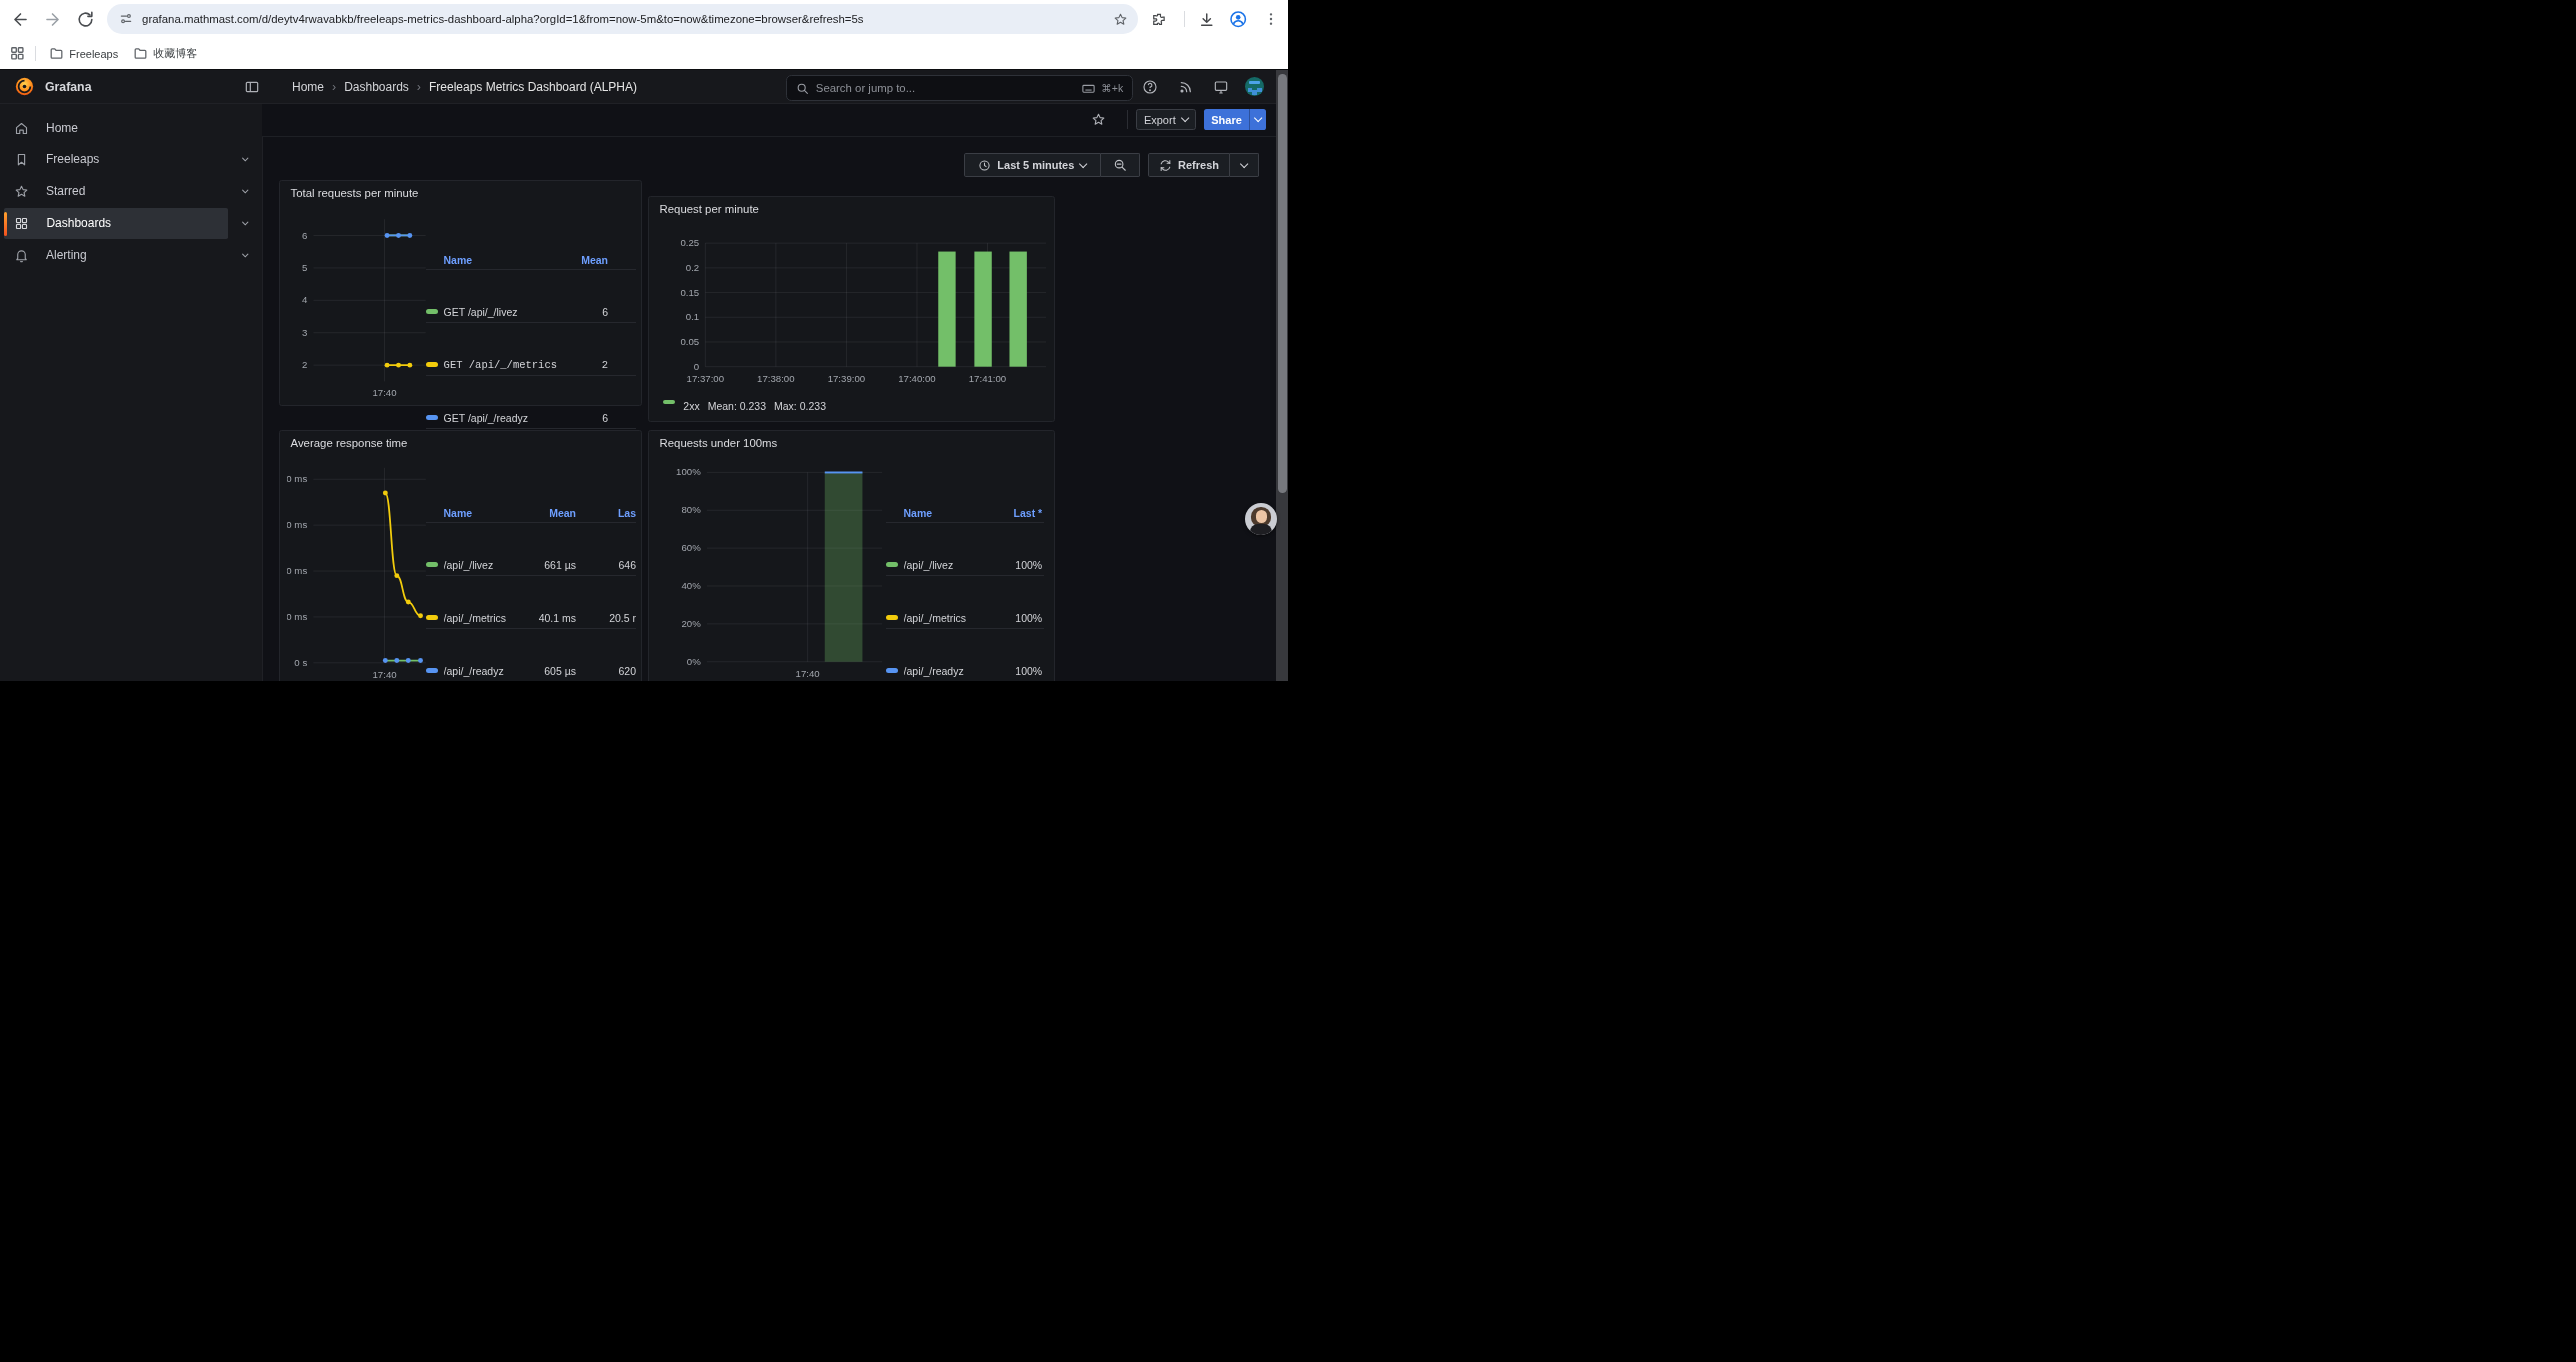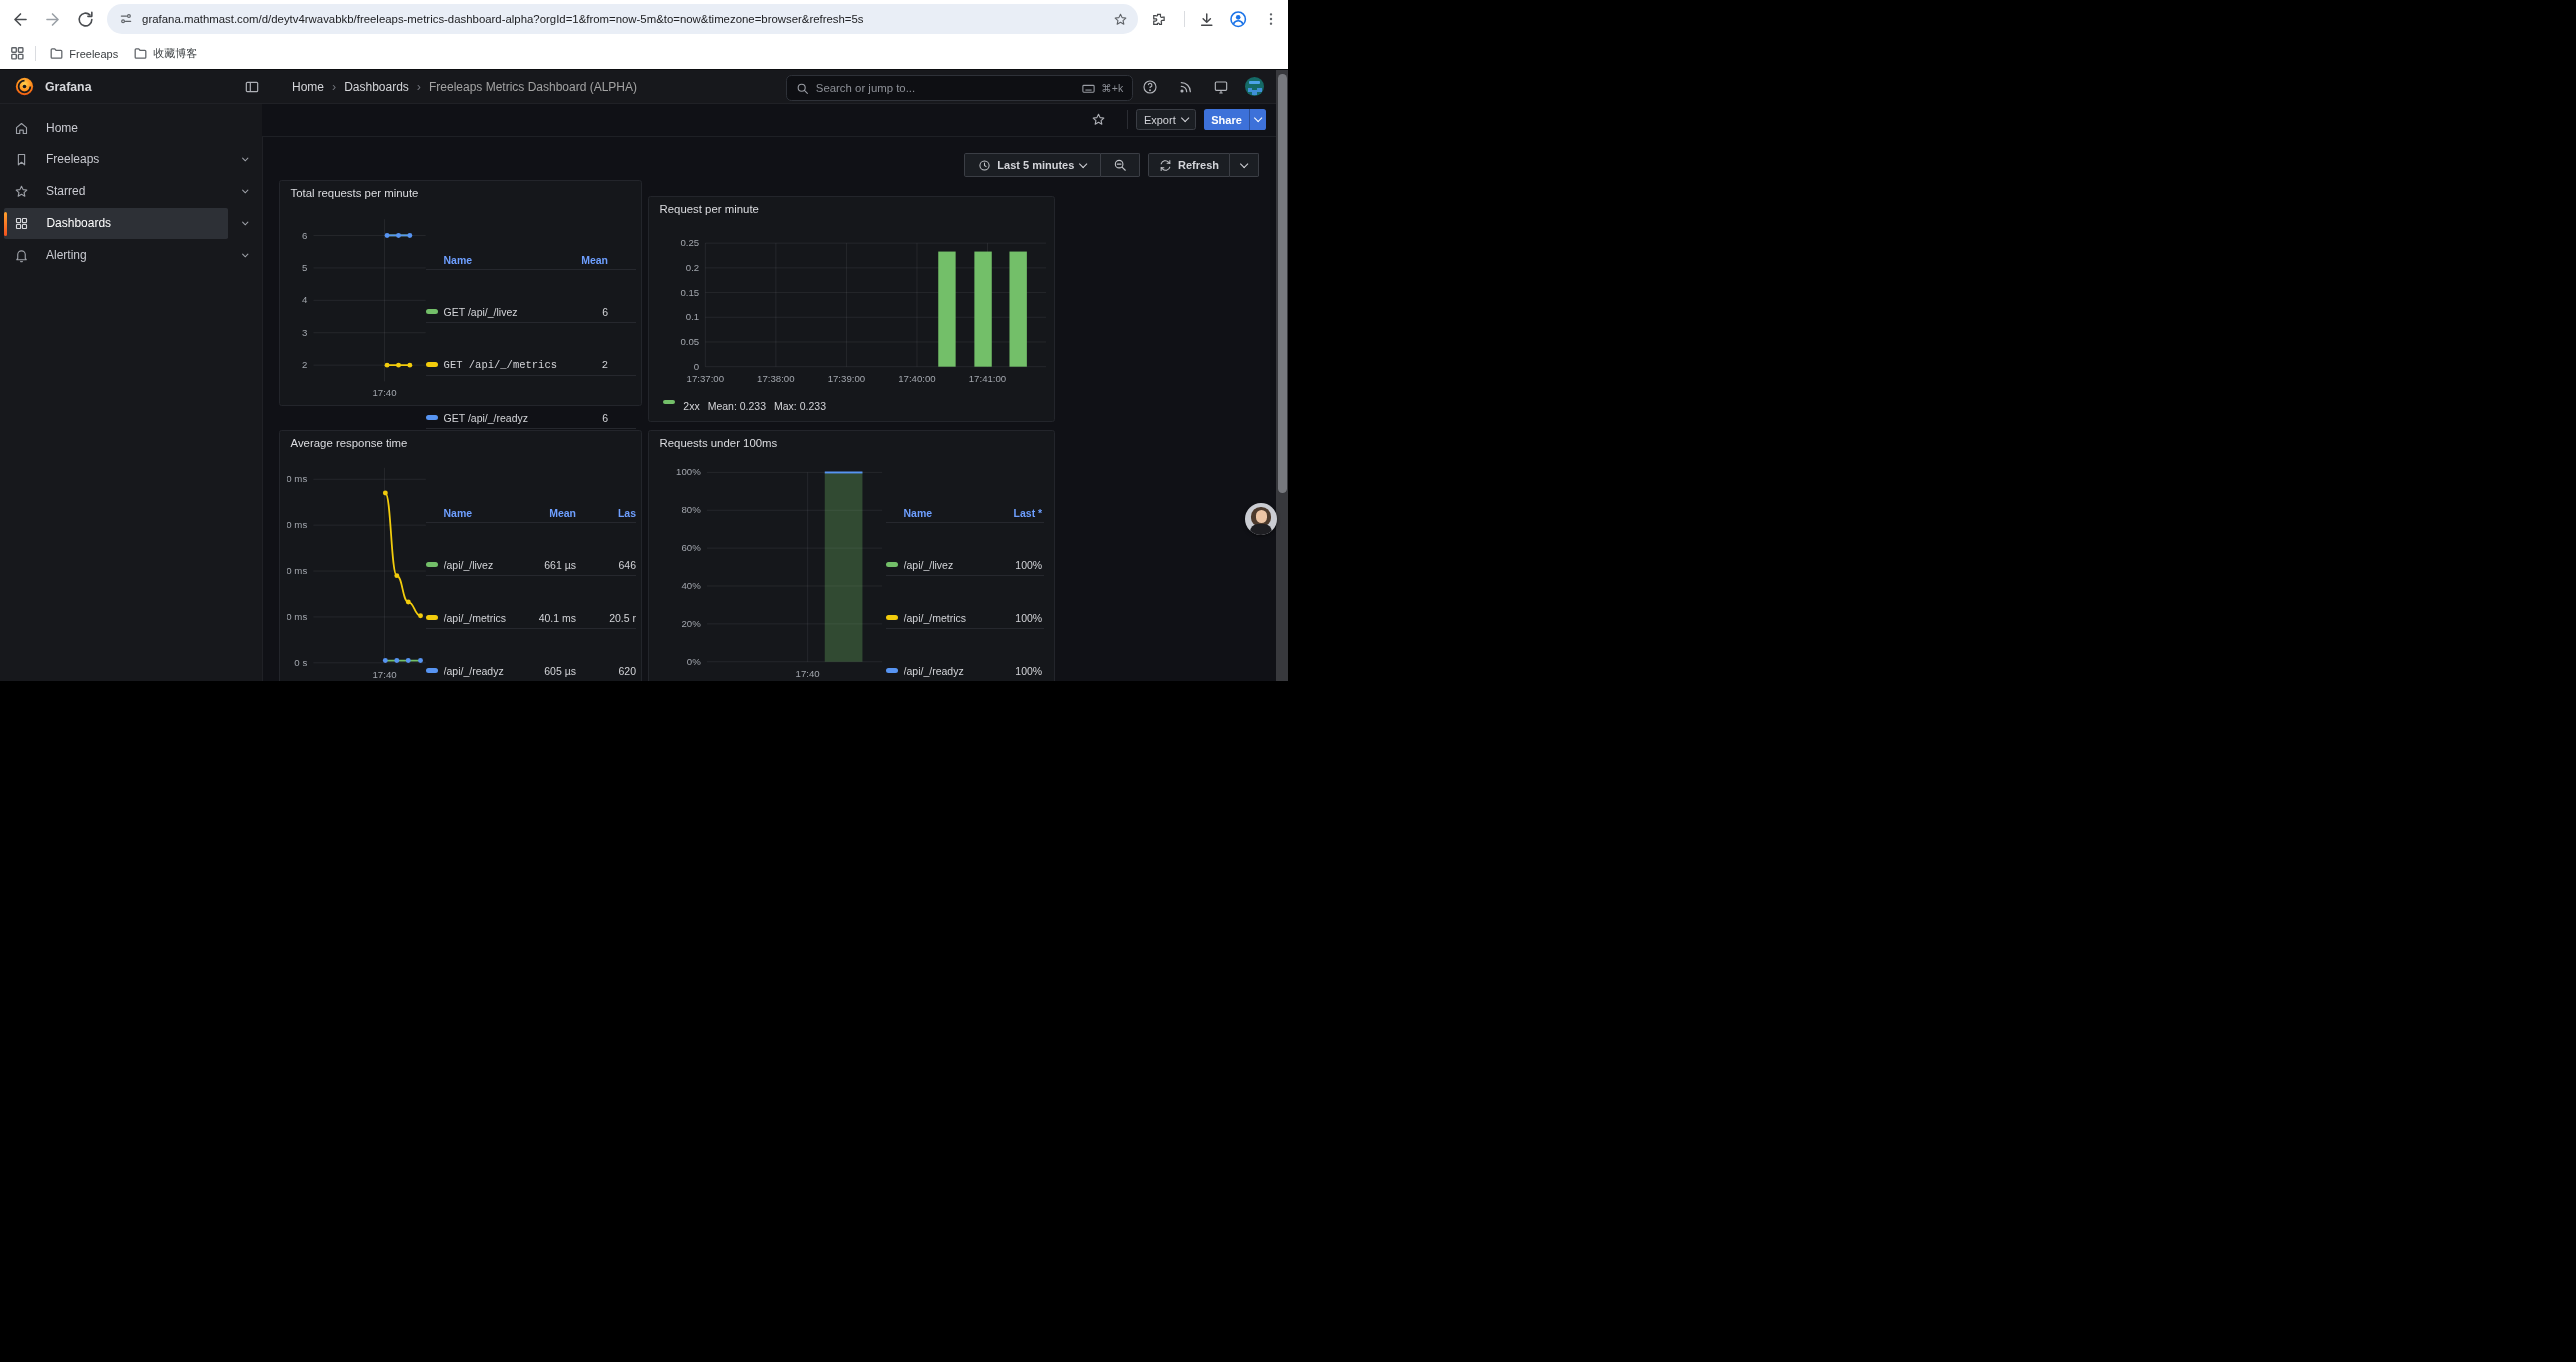--- a/index.html
+++ b/index.html
@@ -25,21 +25,21 @@
   .sb-item .lbl{position:absolute;left:46px;top:8px;}
   .sb-item .ic{position:absolute;left:14px;top:8px;width:15px;height:15px;color:#9ea1a8;}
   .sb-item .chev{position:absolute;right:11.4px;top:9.6px;width:10.5px;height:10.5px;color:#9ea1a8;}
   .sb-active{left:4.4px;width:224px;background:#2d3036;border-radius:1.8px;color:#ffffff;}
   .sb-active .lbl{left:42px;}
   .sb-active .ic{left:9.6px;color:#d8d9dd;}
   .accent{position:absolute;left:0;top:3.5px;width:2.6px;height:24px;border-radius:1.8px;
           background:linear-gradient(180deg,#ffa22e,#f4511e);}
   .crumb{display:flex;align-items:center;gap:8px;font-size:12px;color:#d4d5d9;}
   .crumb .sep{color:#73767d;font-size:12.3px;}
-  .crumb .cur{color:#a3a3a3;}
+  .crumb .cur{color:#e5e5e5;}
   .searchbox{position:absolute;left:786px;top:5.3px;width:345px;height:24px;background:#0e0f13;
              border:0.9px solid #2e3138;border-radius:5.3px;display:flex;align-items:center;
              color:#8e9198;font-size:11.4px;}
   .hdr-ic{position:absolute;top:8.8px;width:16px;height:16px;color:#b3b5bb;}
   .subbar{left:262px;top:104px;width:1014px;height:32px;background:#101116;border-bottom:0.9px solid #1e2025;}
   .btn{position:absolute;display:flex;align-items:center;justify-content:center;gap:6.1px;
        border-radius:2.6px;font-size:11px;color:#d3d4d9;box-sizing:border-box;}
   .btn-outline{background:#1b1e23;border:0.9px solid #3b3e45;}
   .chevb{width:5.3px;height:5.3px;border-right:1.3px solid currentColor;border-bottom:1.3px solid currentColor;
          transform:rotate(45deg);margin-top:-2.6px;}

